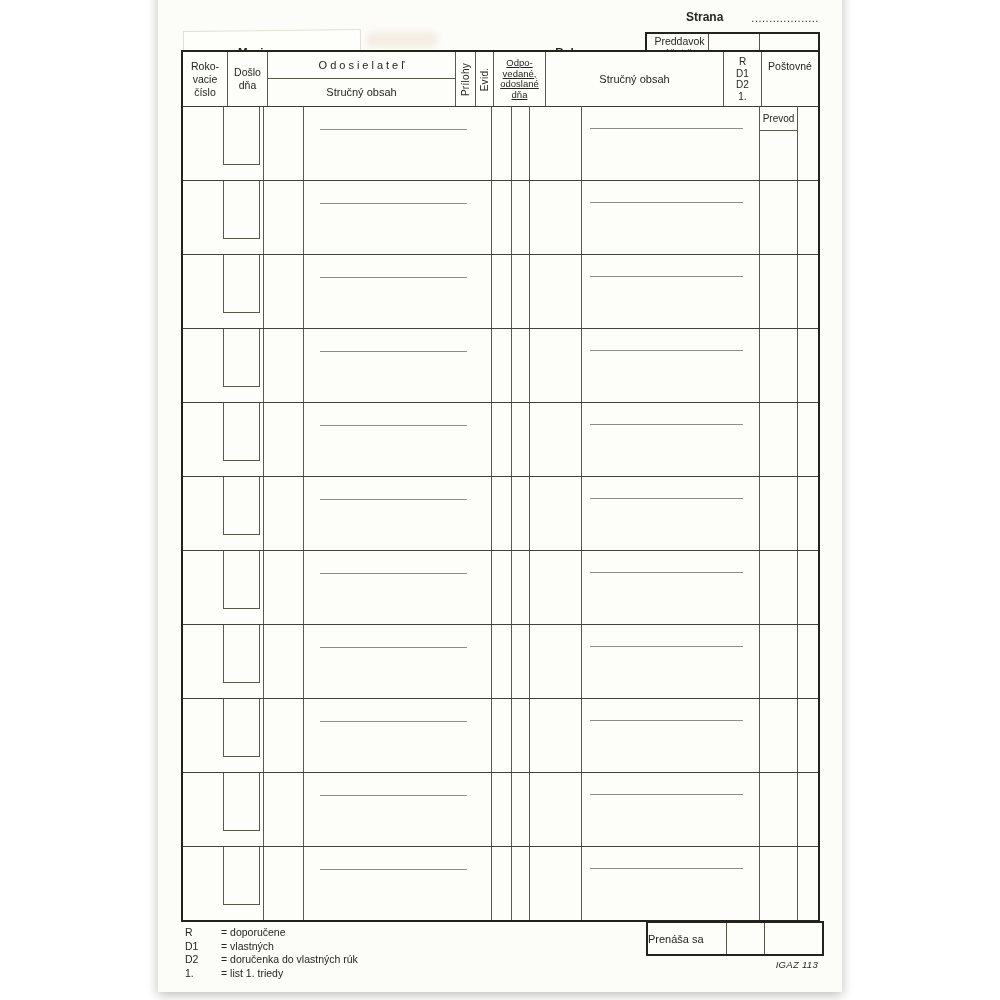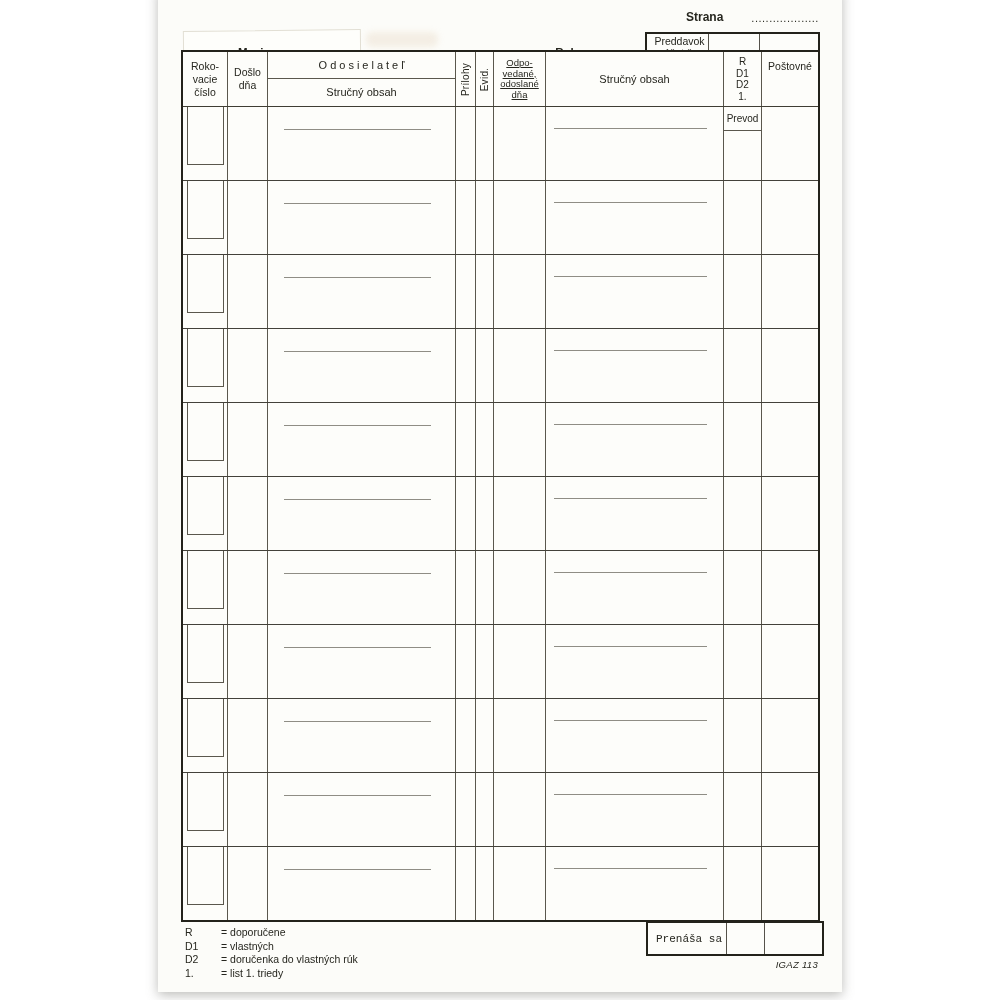--- a/index.html
+++ b/index.html
@@ -74,21 +74,21 @@
   .th.codes{font-size:10px;line-height:11.5px;}
   .th.top{align-items:flex-start;padding-top:8px;}
   .vtext{transform:rotate(-90deg);white-space:nowrap;font-size:10px;letter-spacing:.3px;}
   .h-split{display:flex;flex-direction:column;align-items:stretch;justify-content:center;padding:0;}
   .h-top{
     height:27px;box-sizing:border-box;border-bottom:1px solid #5a574d;
     display:flex;align-items:center;justify-content:center;
     letter-spacing:3px;padding-left:3px;font-size:11px;
   }
   .h-bot{flex:1;display:flex;align-items:center;justify-content:center;font-size:11px;}
-  .trow{height:73px;border-bottom:1px solid #43413a;}
+  .trow{height:73px;border-bottom:1px solid #43413a;padding-left:36px;}
   .trow:last-child{border-bottom:none;}
   .innerbox{
     position:absolute;left:4px;top:-1px;right:3px;height:58px;
     border:1px solid #5a574d;border-top:none;
   }
   .wline{position:absolute;border-top:1px solid #8f8d85;height:0;}
   .wl3{left:16px;right:24px;top:22px;}
   .wl7{left:8px;right:16px;top:21px;}
   .prevod{
     position:absolute;left:0;top:0;right:0;height:23px;
@@ -99,21 +99,21 @@
   .legend{position:absolute;left:27px;top:938px;font-size:10.5px;line-height:13.5px;}
   .lrow{display:flex;}
   .lcode{width:36px;}
   
   .prenasa{
     position:absolute;left:488px;top:933px;width:174px;height:31px;
     border:2px solid #23221b;background:#fdfdfa;display:flex;
   }
   .pn-label{
     width:79px;box-sizing:border-box;border-right:1px solid #55524a;
-    display:flex;align-items:center;padding-left:8px;font-size:11px;font-family:Liberation Mono, monospace;
+    display:flex;align-items:center;padding-left:0;font-size:11px;
   }
   .pn-cell{width:38px;box-sizing:border-box;border-right:1px solid #55524a;}
   .pn-cell:last-child{border-right:none;flex:1;}
   .form-code{
     position:absolute;right:24px;top:971px;
     font-size:9.5px;font-style:italic;letter-spacing:.3px;
   }
 </style>
 </head>
 <body>

